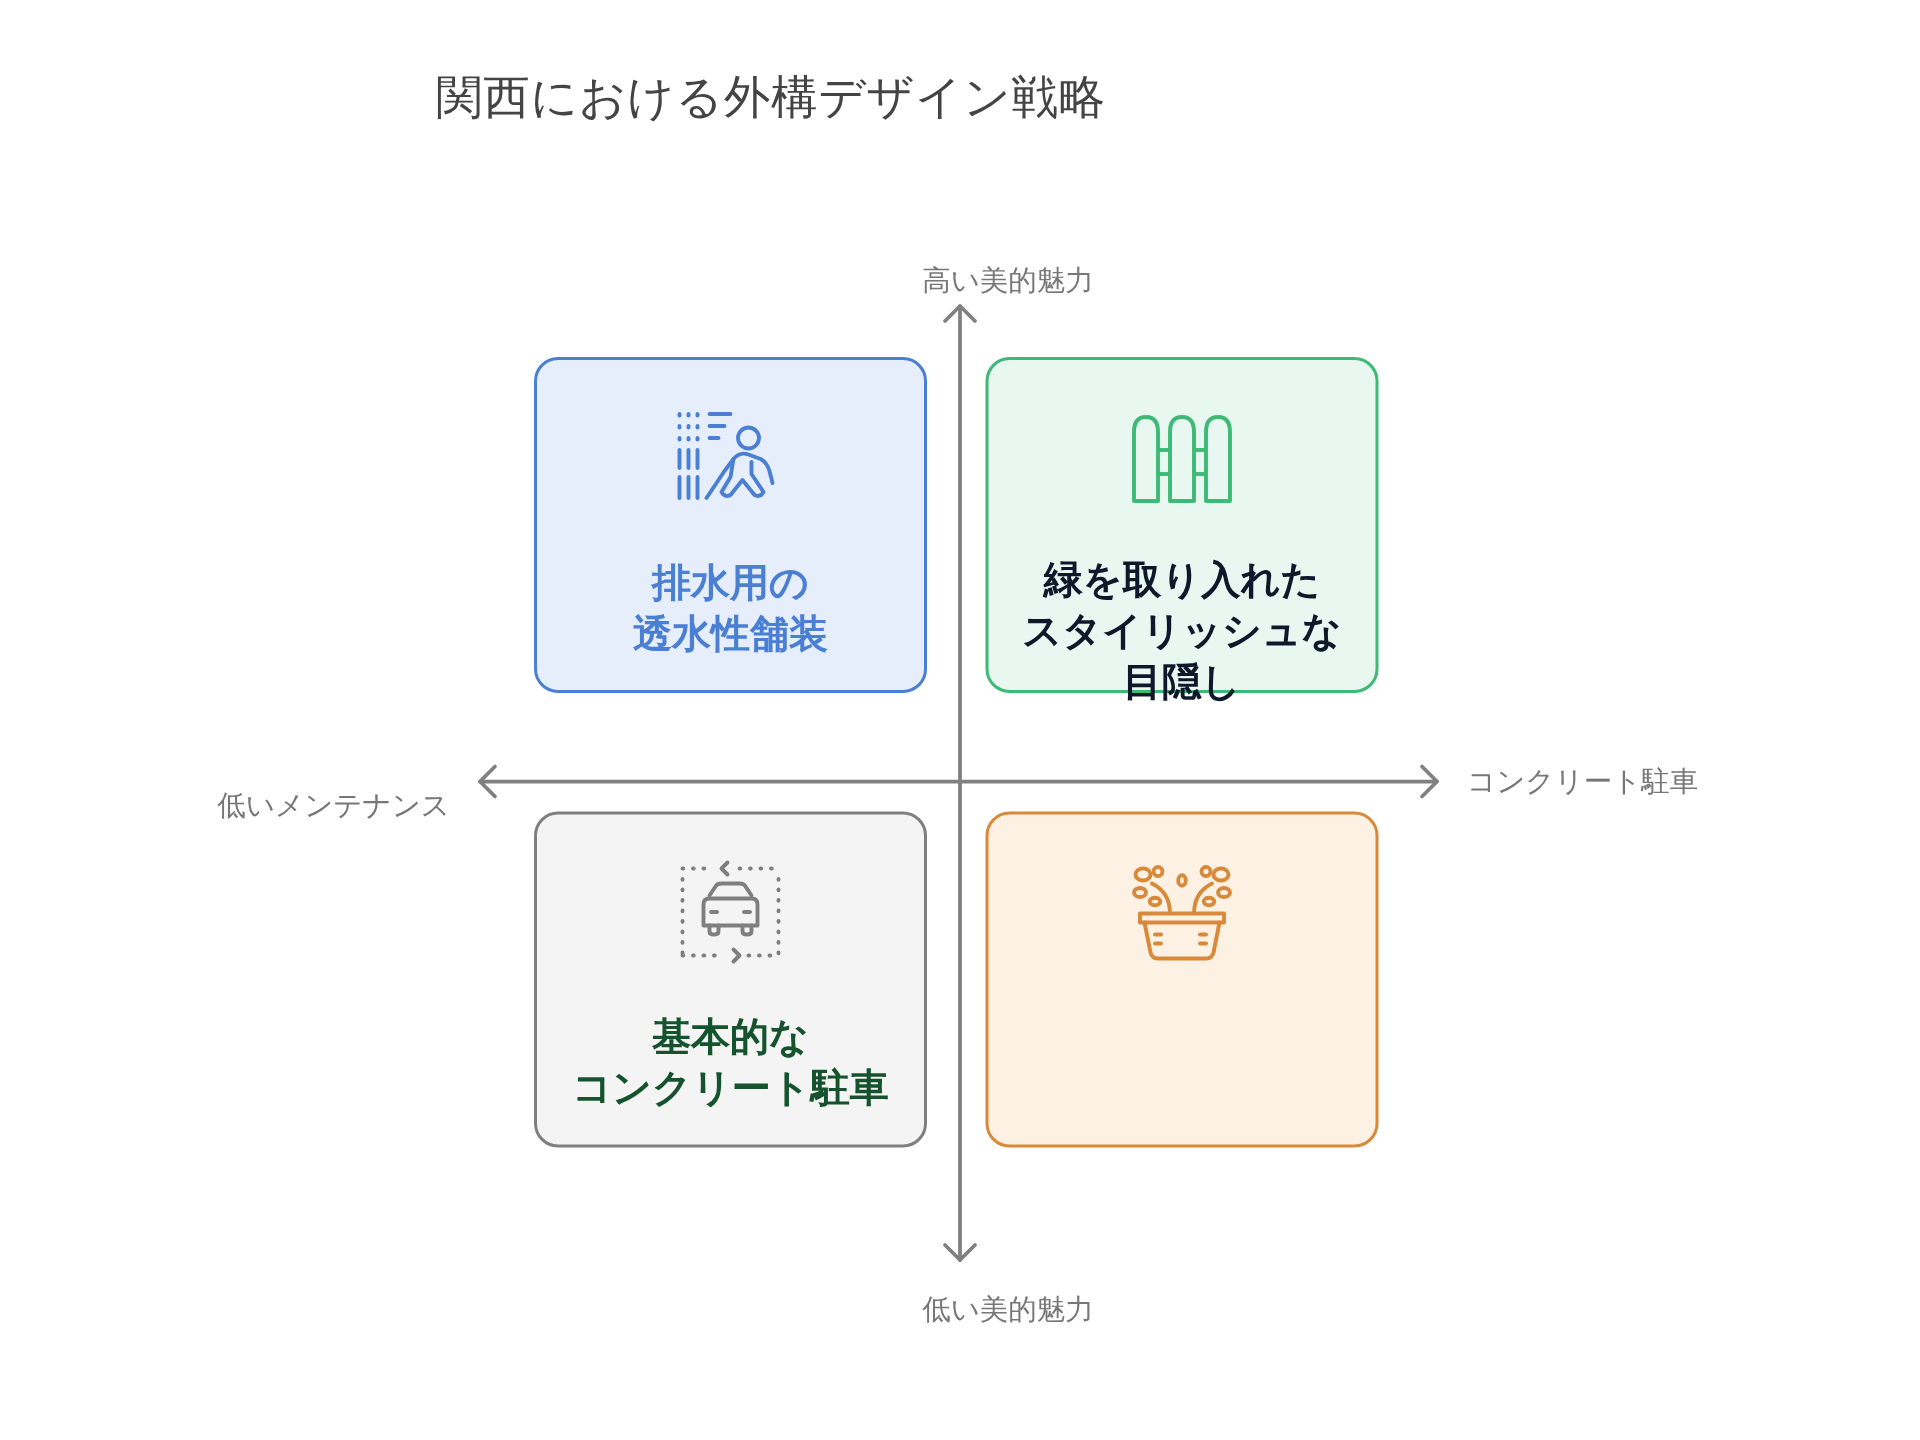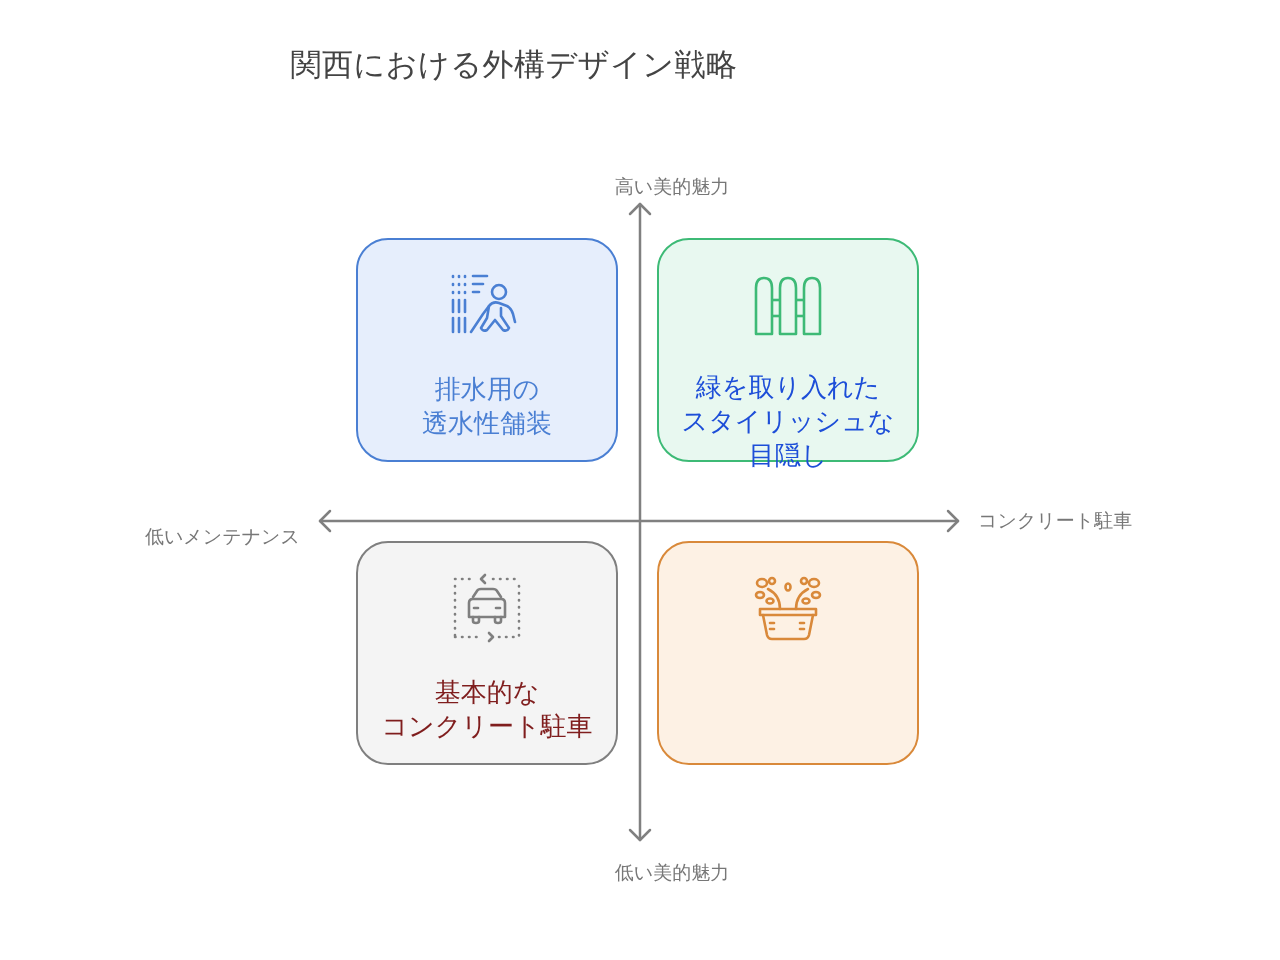--- a/index.html
+++ b/index.html
@@ -14,30 +14,30 @@
   .axis-label {
     position: absolute; font-size: 19px; color: #777777; white-space: nowrap;
   }
   .axis-top { left: 572px; width: 200px; text-align: center; top: 155px; margin-top: 19px; }
   .axis-bottom { left: 572px; width: 200px; text-align: center; top: 860px; }
   .axis-left { right: 980px; top: 508px; margin-top: 16px; }
   .axis-right { left: 978px; top: 508px; }
   svg.axes { position: absolute; left: 0; top: 0; }
   .quad {
     position: absolute; width: 262px; height: 224px; box-sizing: border-box;
-    border-radius: 32px; border: 2.5px solid;
+    border-radius: 16px; border: 2.5px solid; font-weight: bold;
   }
   .quad .icon { position: absolute; left: 50%; top: 30px; transform: translateX(-50%); width: 76px; height: 70px; }
   .quad .label {
     position: absolute; left: 10px; right: 10px; top: 130px; text-align: center;
     font-size: 26px; line-height: 34px; white-space: pre-line;
   }
   .q-tl { left: 356px; top: 238px; background: #e6eefc; border-color: #4a7fd3; color: #4a7fd3; }
-  .q-tr { left: 657px; top: 238px; background: #e8f8f0; border-color: #3dba76; color: #1d4ed8; }
-  .q-bl { left: 356px; top: 541px; background: #f4f4f4; border-color: #7f7f7f; color: #7f1d1d; }
+  .q-tr { left: 657px; top: 238px; background: #e8f8f0; border-color: #3dba76; color: #0f172a; }
+  .q-bl { left: 356px; top: 541px; background: #f4f4f4; border-color: #7f7f7f; color: #14532d; }
   .q-br { left: 657px; top: 541px; background: #fdf1e4; border-color: #d9893a; color: #d9893a; }
   .q-tl .label { top: 132px; }
   .q-tr .label { top: 130px; }
   .q-bl .label { top: 132px; }
   .q-br .label { top: 130px; }
 </style>
 </head>
 <body>
 
 <div class="title">関西における外構デザイン戦略</div>

